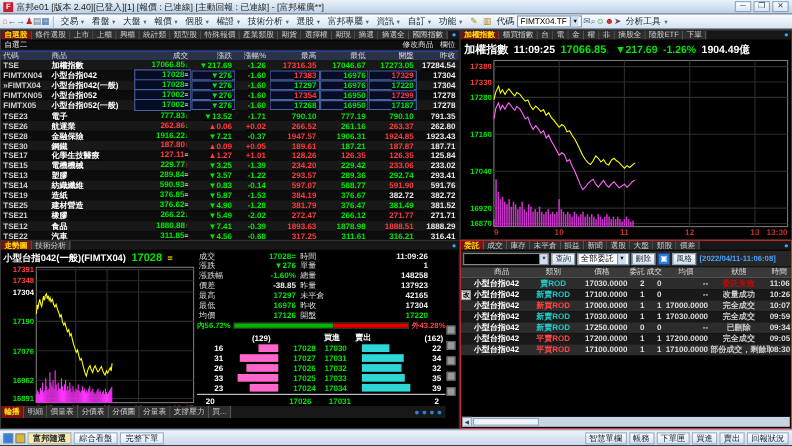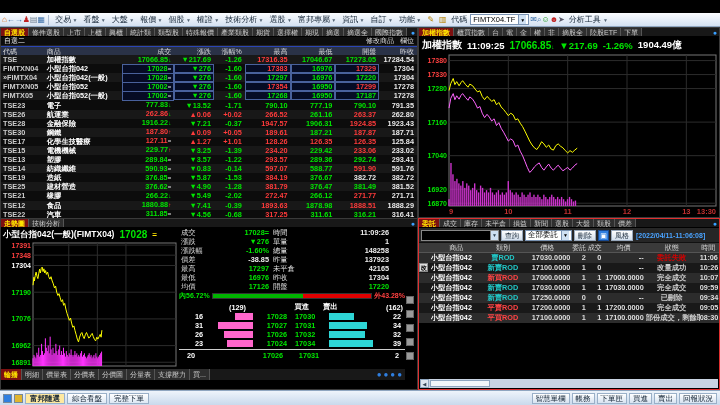--- a/index.html
+++ b/index.html
@@ -45,21 +45,21 @@
   #panel-intraday{left:0;  top:218px;width:418px;height:172px;}
   #panel-orders  {left:418px;top:218px;width:302px;height:172px;border:1px solid #e03030;}
 
   
   .q-subrow{display:flex;height:9px;background:#0d0d0d;font-size:7px;color:#eee;
     align-items:center;padding:0 3px;border-bottom:1px solid #222;}
   .q-actions{margin-left:auto;display:flex;gap:6px;color:#ddd;}
   .qhead{display:flex;height:9px;background:#2a3247;border-top:1px solid #2b46b5;
     font-size:7px;color:#ddd;align-items:center;}
   .qhead .c{font-weight:normal;}
-  .qrow{display:flex;height:9.1px;font-size:7.3px;font-weight:bold;align-items:center;}
+  .qrow{display:flex;height:9.1px;font-size:7.3px;font-weight:bold;align-items:center;text-decoration:underline;}
   .qrow.even{background:#181818;} .qrow.odd{background:#0c0c0c;}
   .c{overflow:hidden;text-align:right;padding-right:3px;line-height:9px;}
   .c.l{text-align:left;padding-left:2px;padding-right:0;}
   .boxed{box-shadow:inset 0 0 0 1px #49619c;background:#060c24;}
   .tickch{font-size:6px;}
 
   
   .ix-head{display:flex;align-items:center;height:16px;padding:0 3px;gap:5px;font-weight:bold;background:#000;}
   .ix-name{color:#fff;font-size:10px;}
   .ix-time{color:#fff;font-size:9.5px;}
@@ -147,20 +147,29 @@
   .sb-tab.active{background:#ffe9a0;font-weight:bold;}
   .sb-spacer{flex:1;}
   .sb-btn{border:1px solid #9ab0c8;background:linear-gradient(#fff,#d7e3f1);
     padding:0 3px;height:11px;line-height:10px;}
 </style>
 </head>
 <body>
 
 <div id="app">
 
+  <div class="titlebar">
+    <span class="app-logo">F</span>
+    <span>富邦e01 [版本 2.40][已登入][1] [報價 : 已連線] [主動回報 : 已連線] - [富邦權廣**]</span>
+    <span class="win-btns">
+      <span class="win-btn">─</span>
+      <span class="win-btn">❐</span>
+      <span class="win-btn">✕</span>
+    </span>
+  </div>
 
   <div class="toolbar">
     <span id="tb-icons-left"><span class="icon-chip" style="color: rgb(217, 107, 20);">⌂</span><span class="icon-chip" style="color: rgb(58, 110, 168);">←</span><span class="icon-chip" style="color: rgb(58, 110, 168);">→</span><span class="icon-chip" style="color: rgb(192, 32, 32);">♟</span><span class="icon-chip" style="color: rgb(102, 119, 136);">▤</span><span class="icon-chip" style="color: rgb(58, 110, 168);">▦</span></span>
     <span class="tb-sep"></span>
     <span id="tb-menus" style="display: flex;">
         <span class="menu-item"><span>交易</span><span class="caret"> ▼</span></span>
         <span class="menu-item"><span>看盤</span><span class="caret"> ▼</span></span>
         <span class="menu-item"><span>大盤</span><span class="caret"> ▼</span></span>
         <span class="menu-item"><span>報價</span><span class="caret"> ▼</span></span>
         <span class="menu-item"><span>個股</span><span class="caret"> ▼</span></span>
@@ -743,20 +752,32 @@
               <span class="bar" style="width: 29px;"></span>
             </div>
             <span class="lp">17026</span>
             <span class="lp a">17032</span>
             <div class="lbz ask">
               <span class="bar" style="width: 36px;"></span>
             </div>
             <span class="lq">32</span>
           </div>
           <div class="ld-row">
+            <span class="lq">33</span>
+            <div class="lbz bid">
+              <span class="bar" style="width: 37px;"></span>
+            </div>
+            <span class="lp">17025</span>
+            <span class="lp a">17033</span>
+            <div class="lbz ask">
+              <span class="bar" style="width: 39px;"></span>
+            </div>
+            <span class="lq">35</span>
+          </div>
+          <div class="ld-row">
             <span class="lq">23</span>
             <div class="lbz bid">
               <span class="bar" style="width: 26px;"></span>
             </div>
             <span class="lp">17024</span>
             <span class="lp a">17034</span>
             <div class="lbz ask">
               <span class="bar" style="width: 44px;"></span>
             </div>
             <span class="lq">39</span>

